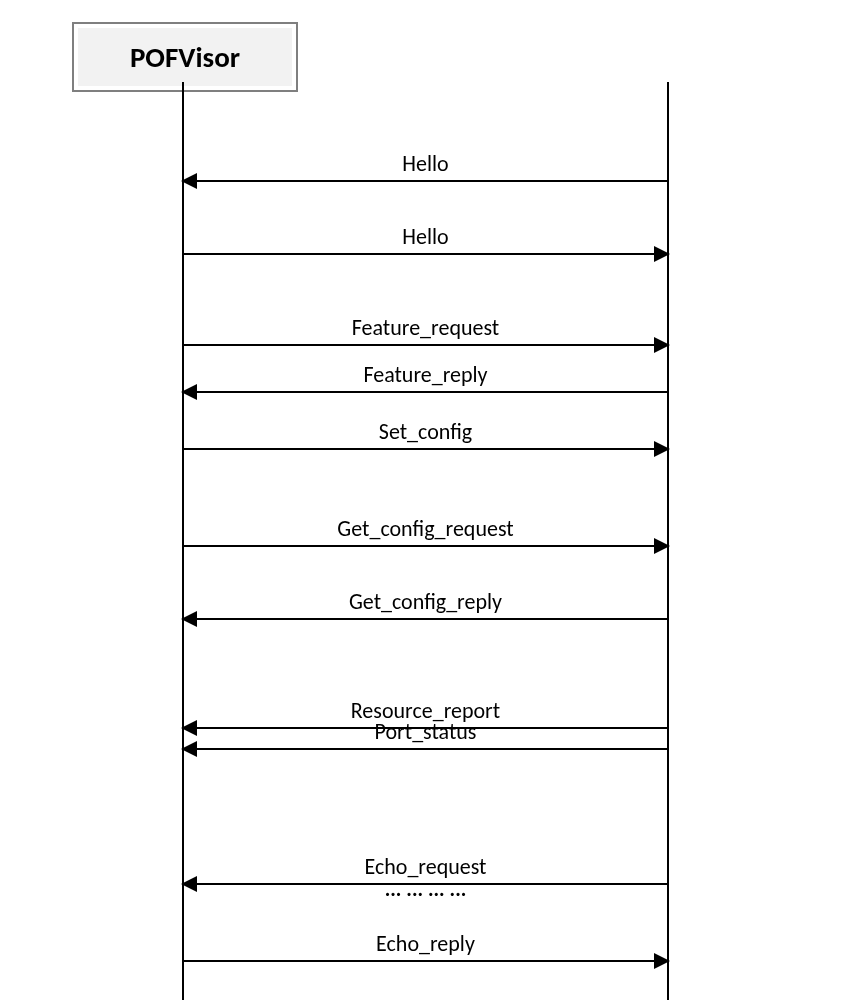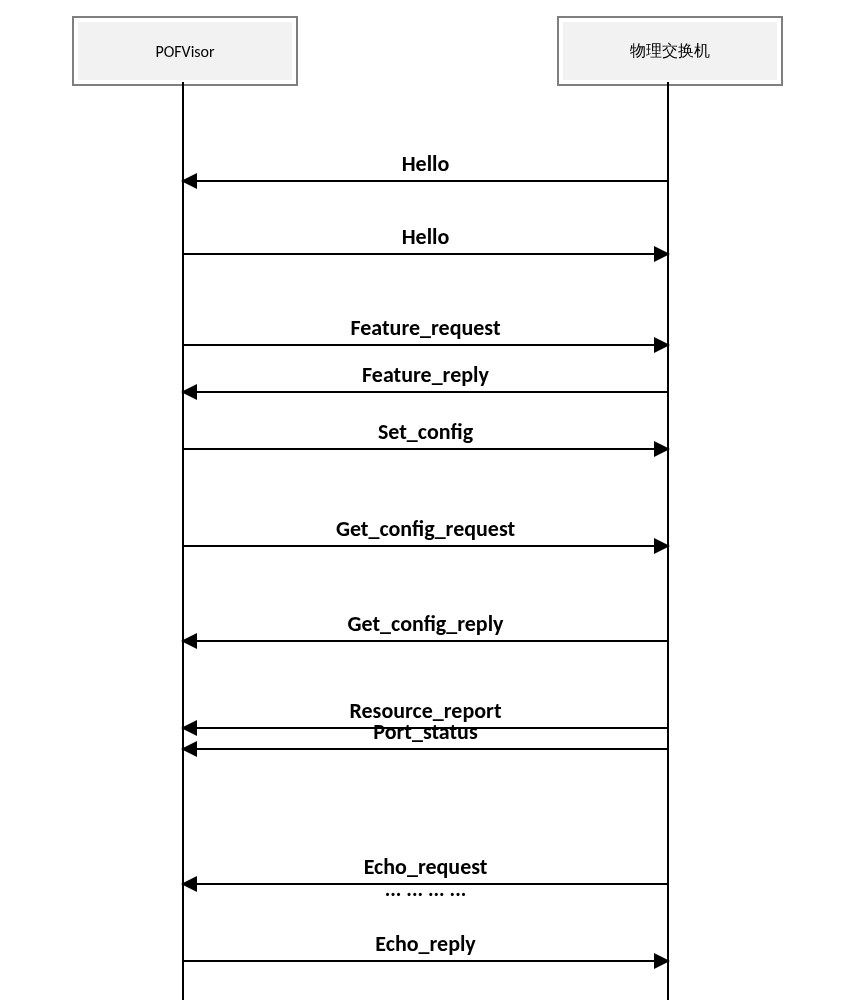--- a/index.html
+++ b/index.html
@@ -11,45 +11,45 @@
     color: #000;
   }
   .canvas {
     position: relative;
     width: 853px;
     height: 1000px;
   }
   
   .participant {
     position: absolute;
-    top: 16px;
+    top: 22px;
     height: 66px;
     background: #f2f2f2;
     border: 2px solid #7f7f7f;
     box-shadow: inset 0 0 0 4px #fff; 
     text-align: center;
     display: flex;
     align-items: center;
     justify-content: center;
-    font-size: 16px;
+    font-size: 29px;
+    font-weight: bold;
   }
   
   .lifeline {
     position: absolute;
     width: 2px;
     background: #000;
   }
   
   .msg {
     position: absolute;
     left: 183px;            
     width: 485px;           
     height: 2px;
     background: #000;
-    font-weight: bold;
   }
   .msg .label {
     position: absolute;
     left: 0; right: 0;
     top: -30px;
     text-align: center;
     font-size: 22px;
     white-space: nowrap;
   }
   
@@ -71,23 +71,20 @@
   }
 </style>
 </head>
 <body>
 
 <div class="canvas">
 
   <div class="participant" style="left:72px; width:222px;">
     <span>POFVisor</span>
   </div>
-  <div class="participant" style="left:557px; width:222px;">
-    <span>物理交换机</span>
-  </div>
 
   <div class="lifeline" style="left:182px; top:82px; height:918px;"></div>
   <div class="lifeline" style="left:667px; top:82px; height:918px;"></div>
 
   <div class="msg to-left" style="top:180px;">
     <span class="label">Hello</span>
   </div>
   <div class="msg to-right" style="top:253px;">
     <span class="label">Hello</span>
   </div>
@@ -96,21 +93,21 @@
   </div>
   <div class="msg to-left" style="top:391px;">
     <span class="label">Feature_reply</span>
   </div>
   <div class="msg to-right" style="top:448px;">
     <span class="label">Set_config</span>
   </div>
   <div class="msg to-right" style="top:545px;">
     <span class="label">Get_config_request</span>
   </div>
-  <div class="msg to-left" style="top:640px;">
+  <div class="msg to-left" style="top:618px;">
     <span class="label">Get_config_reply</span>
   </div>
   <div class="msg to-left" style="top:727px;">
     <span class="label">Resource_report</span>
   </div>
   <div class="msg to-left" style="top:748px;">
     <span class="label">Port_status</span>
   </div>
   <div class="msg to-left" style="top:883px;">
     <span class="label">Echo_request</span>

